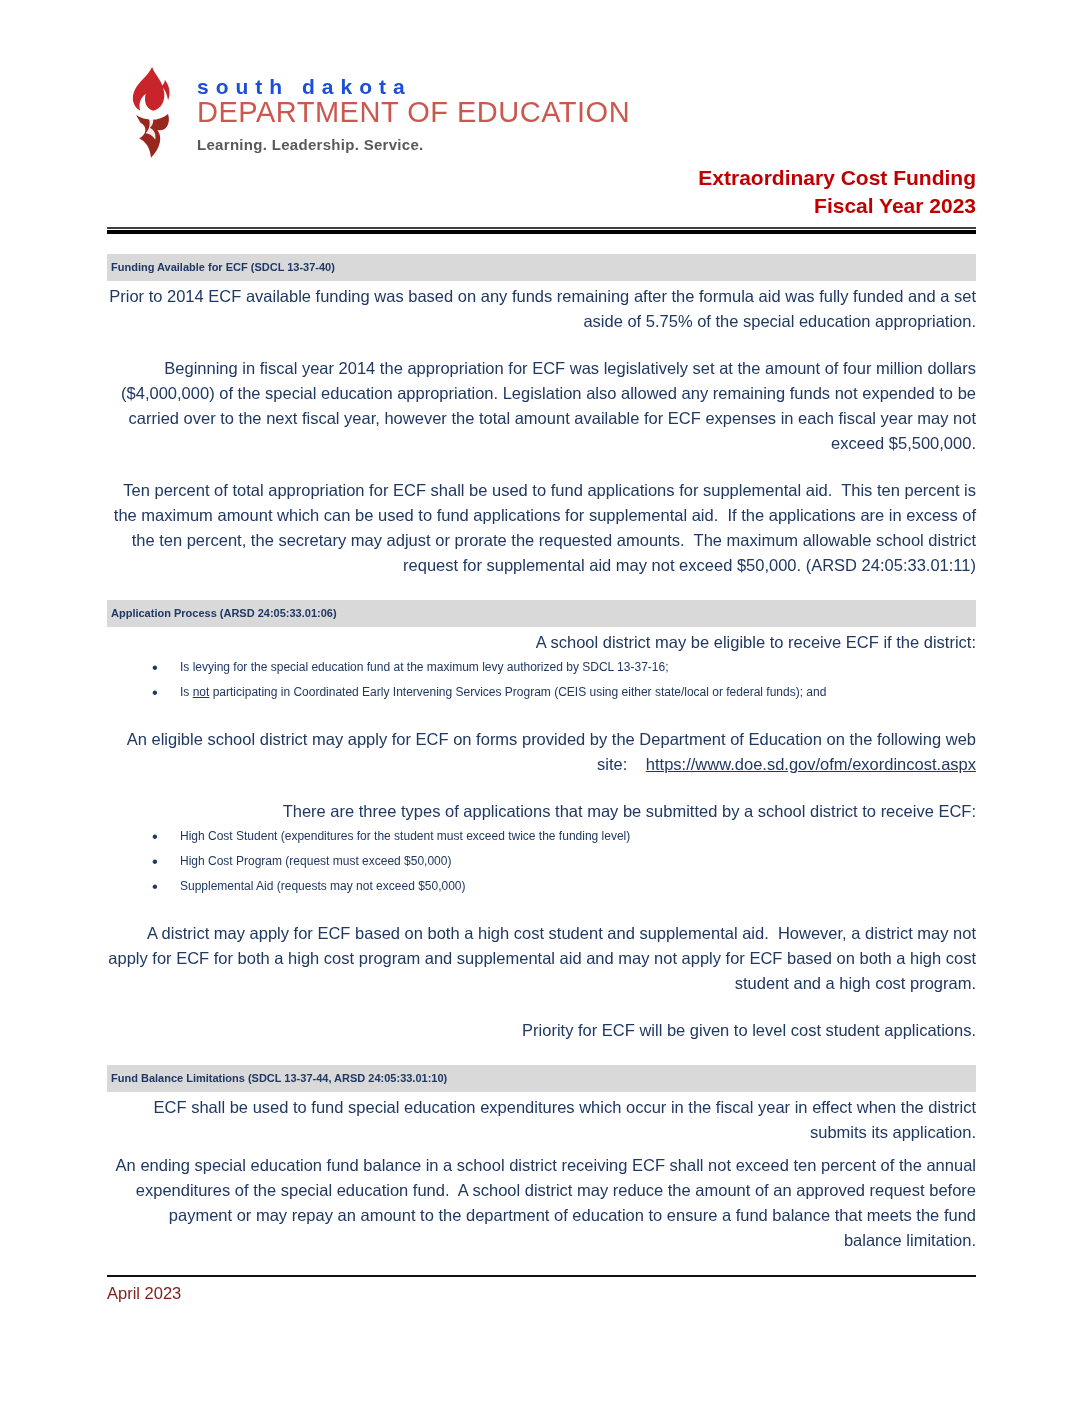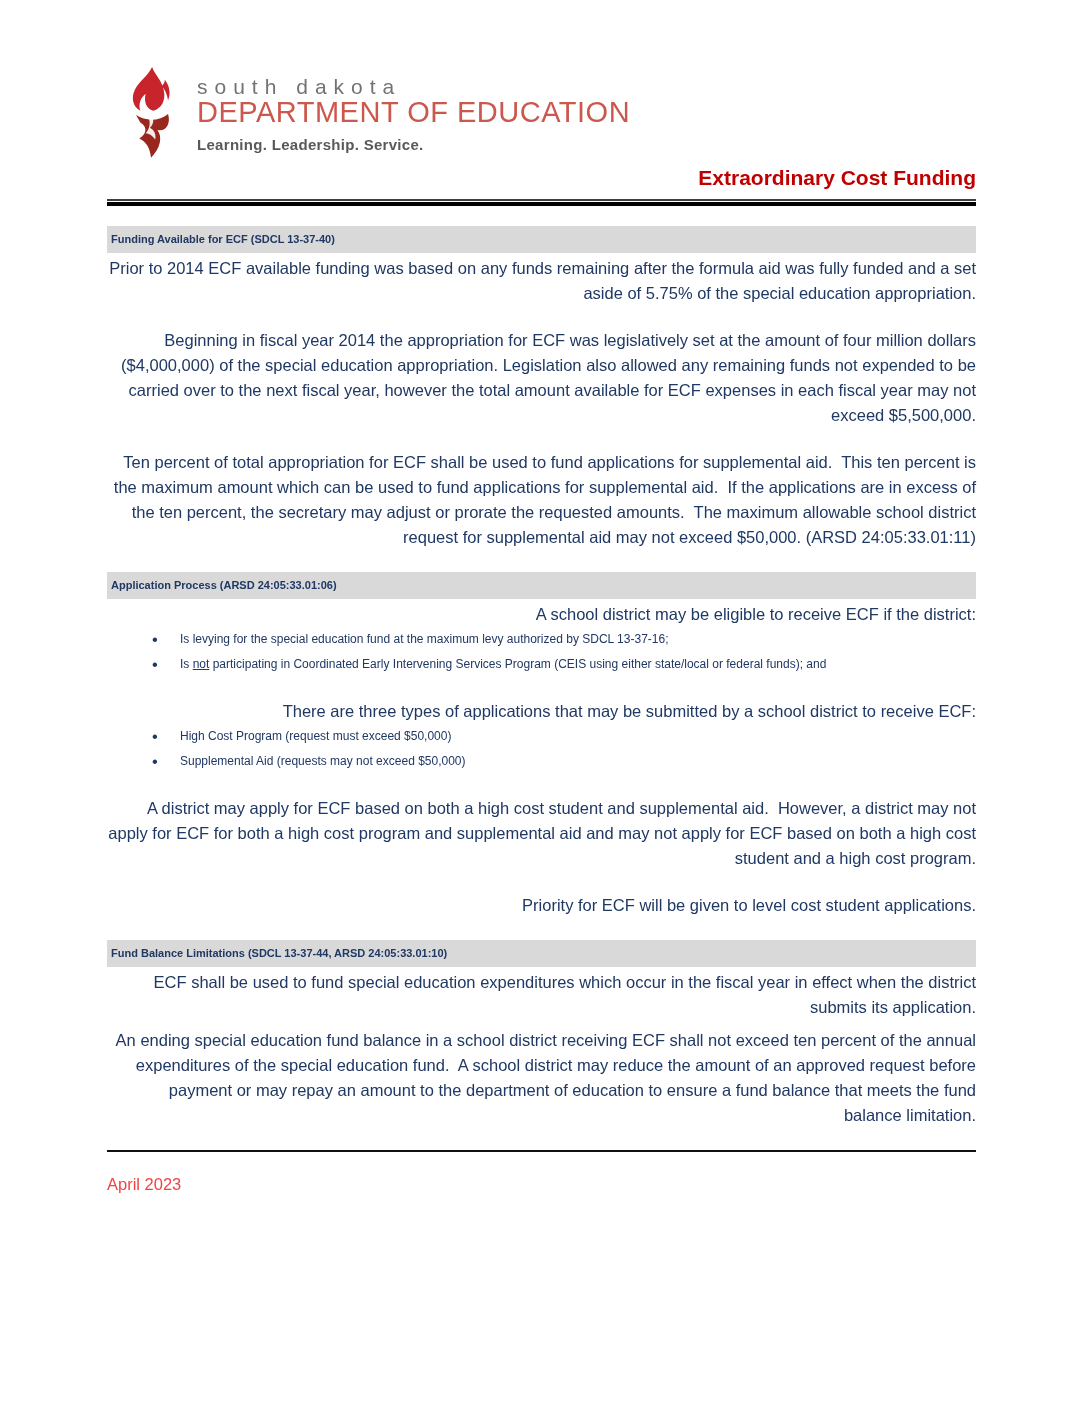--- a/index.html
+++ b/index.html
@@ -12,21 +12,21 @@
     box-sizing: border-box;
     padding: 64px 112px 0 107px;
     overflow: hidden;
     color: #1F3864;
   }
   
   .logo-row { display: flex; align-items: flex-start; margin-left: 12px; }
   .torch { width: 64px; height: 100px; flex: 0 0 auto; }
   .logo-text { margin-left: 14px; padding-top: 12px; }
   .logo-line1 {
-    color: #737373; font-weight: normal; font-size: 21px;
+    color: #1d4ed8; font-weight: bold; font-size: 21px;
     letter-spacing: 7px; line-height: 1.0;
   }
   .logo-line2 {
     color: #CB574D; font-size: 29px; line-height: 1.08;
     letter-spacing: 0.5px; font-weight: 400;
   }
   .logo-tagline {
     color: #58595B; font-weight: bold; font-size: 15px;
     margin-top: 8px; letter-spacing: 0.3px;
   }
@@ -57,21 +57,21 @@
     font-size: 12px; line-height: 25px; white-space: pre-wrap;
   }
   ul.bullets li::before {
     content: "\2022"; position: absolute; left: 45px; top: 0;
     font-size: 16.5px; line-height: 25px;
   }
   .u { text-decoration: underline; }
   a.doc-link { color: #1F3864; text-decoration: underline; margin-left: 14px; cursor: pointer; }
   
   .footer-rule { border-top: 2px solid #111111; margin-top: 2px; }
-  .footer-date { color: #ef4444; font-size: 16.5px; line-height: 25px; padding-top: 20px; }
+  .footer-date { color: #7f1d1d; font-size: 16.5px; line-height: 25px; padding-top: 4px; }
 </style>
 </head>
 <body>
 
 <div class="page">
 
   <div class="logo-row">
     <svg class="torch" viewBox="0 0 60 88" aria-hidden="true">
       <path fill="#C8242B" d="M31 0 C27 9 19 13 15 21 C11 29 13 37 20 41 C18 35 20 29 25 25 C23 33 26 39 32 41 C40 39 44 31 42 22 C40 12 34 8 31 0 Z"></path>
       <path fill="#C8242B" d="M43 12 C47 17 49 25 46 31 C45 25 43 21 40 18 C42 16 43 14 43 12 Z"></path>
@@ -80,43 +80,46 @@
     </svg>
     <div class="logo-text">
       <div class="logo-line1">south dakota</div>
       <div class="logo-line2">DEPARTMENT OF EDUCATION</div>
       <div class="logo-tagline">Learning. Leadership. Service.</div>
     </div>
   </div>
 
   <div class="doc-title">
     <div>Extraordinary Cost Funding</div>
+    <div>Fiscal Year 2023</div>
   </div>
   <div class="title-rule">
     <div class="thin"></div>
     <div class="thick"></div>
   </div>
 
   <div class="content">
 
     <div class="sec-heading">Funding Available for ECF (SDCL 13-37-40)</div>
     <p class="para">Prior to 2014 ECF available funding was based on any funds remaining after the formula aid was fully funded and a set aside of 5.75% of the special education appropriation.</p>
     <p class="para">Beginning in fiscal year 2014 the appropriation for ECF was legislatively set at the amount of four million dollars ($4,000,000) of the special education appropriation. Legislation also allowed any remaining funds not expended to be carried over to the next fiscal year, however the total amount available for ECF expenses in each fiscal year may not exceed $5,500,000.</p>
     <p class="para">Ten percent of total appropriation for ECF shall be used to fund applications for supplemental aid.  This ten percent is the maximum amount which can be used to fund applications for supplemental aid.  If the applications are in excess of the ten percent, the secretary may adjust or prorate the requested amounts.  The maximum allowable school district request for supplemental aid may not exceed $50,000. (ARSD 24:05:33.01:11)</p>
 
     <div class="sec-heading">Application Process (ARSD 24:05:33.01:06)</div>
     <p class="para no-gap">A school district may be eligible to receive ECF if the district:</p>
     <ul class="bullets">
       <li><span>Is levying for the special education fund at the maximum levy authorized by SDCL 13-37-16;</span></li>
       <li><span>Is </span><span class="u">not</span><span> participating in Coordinated Early Intervening Services Program (CEIS using either state/local or federal funds); and</span></li>
     </ul>
 
+    <p class="para"><span>An eligible school district may apply for ECF on forms provided by the Department of Education on the following web site: </span><a class="doc-link">https://www.doe.sd.gov/ofm/exordincost.aspx</a></p>
 
     <p class="para no-gap">There are three types of applications that may be submitted by a school district to receive ECF:</p>
     <ul class="bullets">
+      <li><span>High Cost Student (expenditures for the student must exceed twice the funding level)</span></li>
       <li><span>High Cost Program (request must exceed $50,000)</span></li>
       <li><span>Supplemental Aid (requests may not exceed $50,000)</span></li>
     </ul>
 
     <p class="para">A district may apply for ECF based on both a high cost student and supplemental aid.  However, a district may not apply for ECF for both a high cost program and supplemental aid and may not apply for ECF based on both a high cost student and a high cost program.</p>
     <p class="para">Priority for ECF will be given to level cost student applications.</p>
 
     <div class="sec-heading">Fund Balance Limitations (SDCL 13-37-44, ARSD 24:05:33.01:10)</div>
     <p class="para tight">ECF shall be used to fund special education expenditures which occur in the fiscal year in effect when the district submits its application.</p>
     <p class="para">An ending special education fund balance in a school district receiving ECF shall not exceed ten percent of the annual expenditures of the special education fund.  A school district may reduce the amount of an approved request before payment or may repay an amount to the department of education to ensure a fund balance that meets the fund balance limitation.</p>

